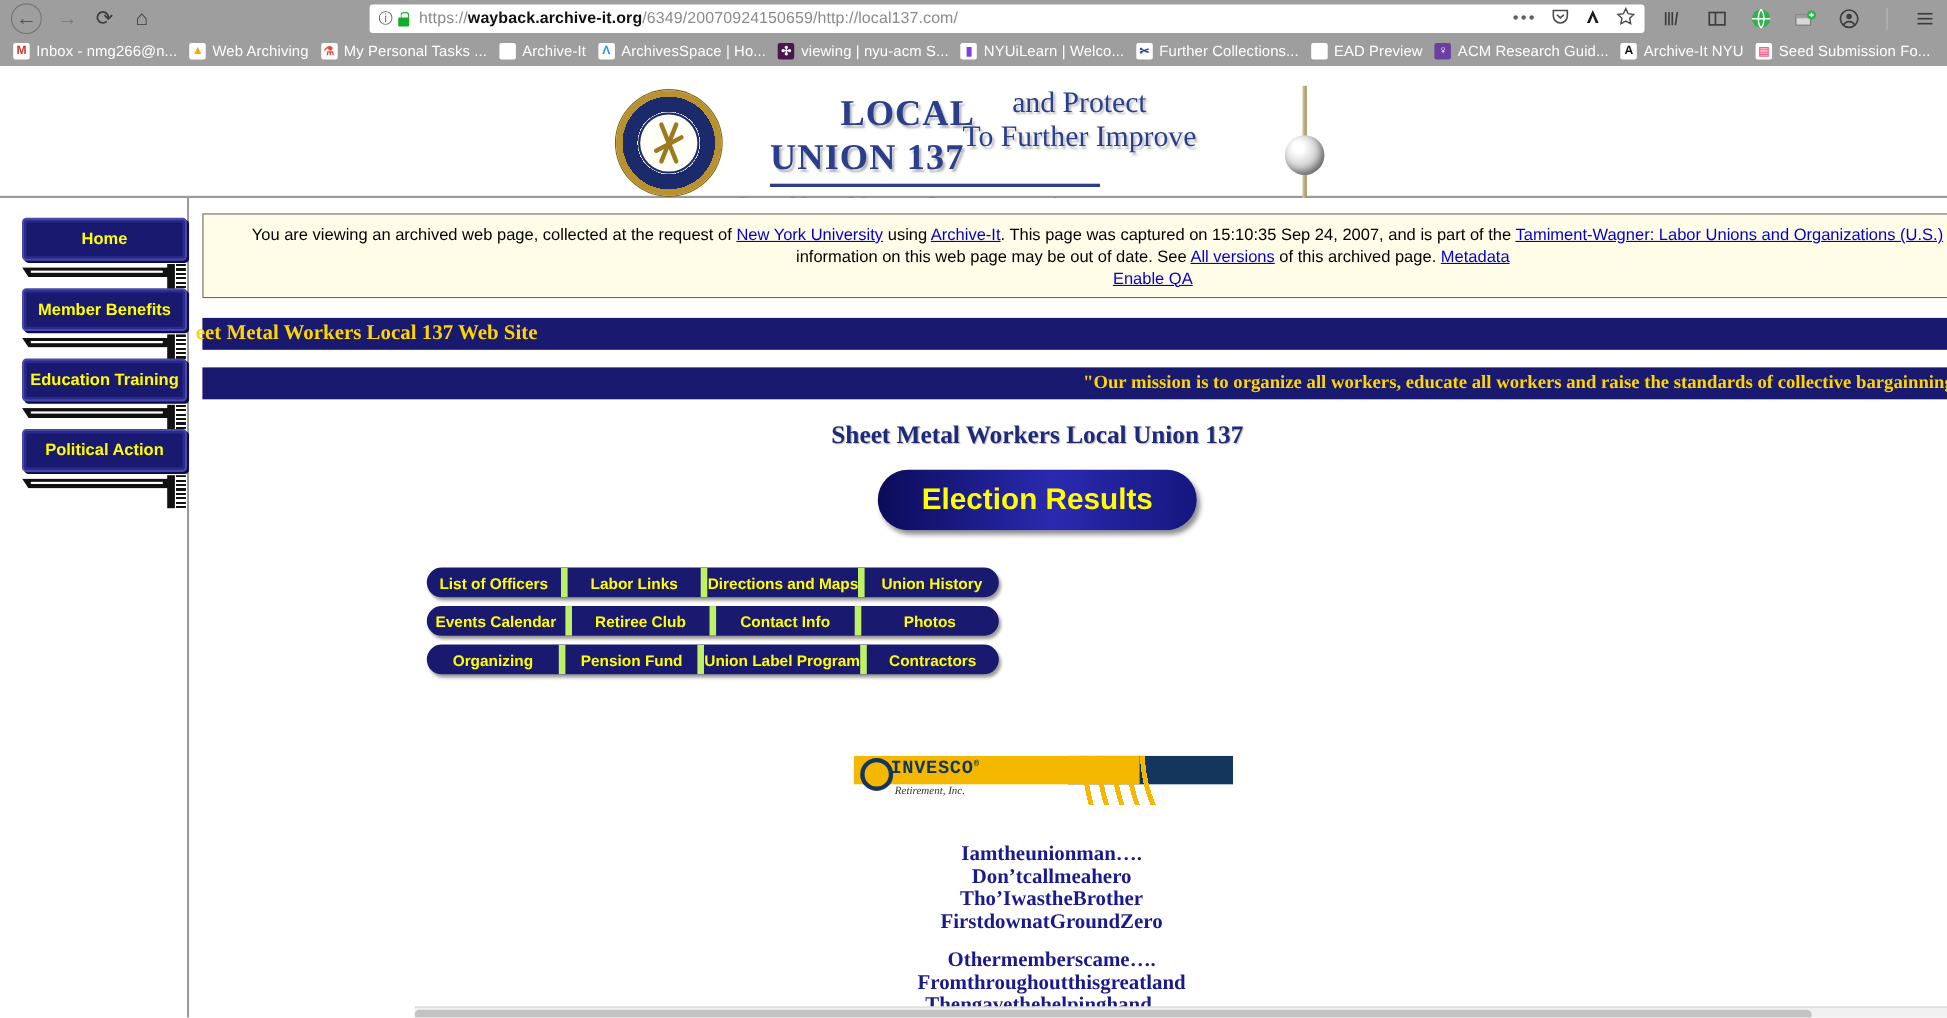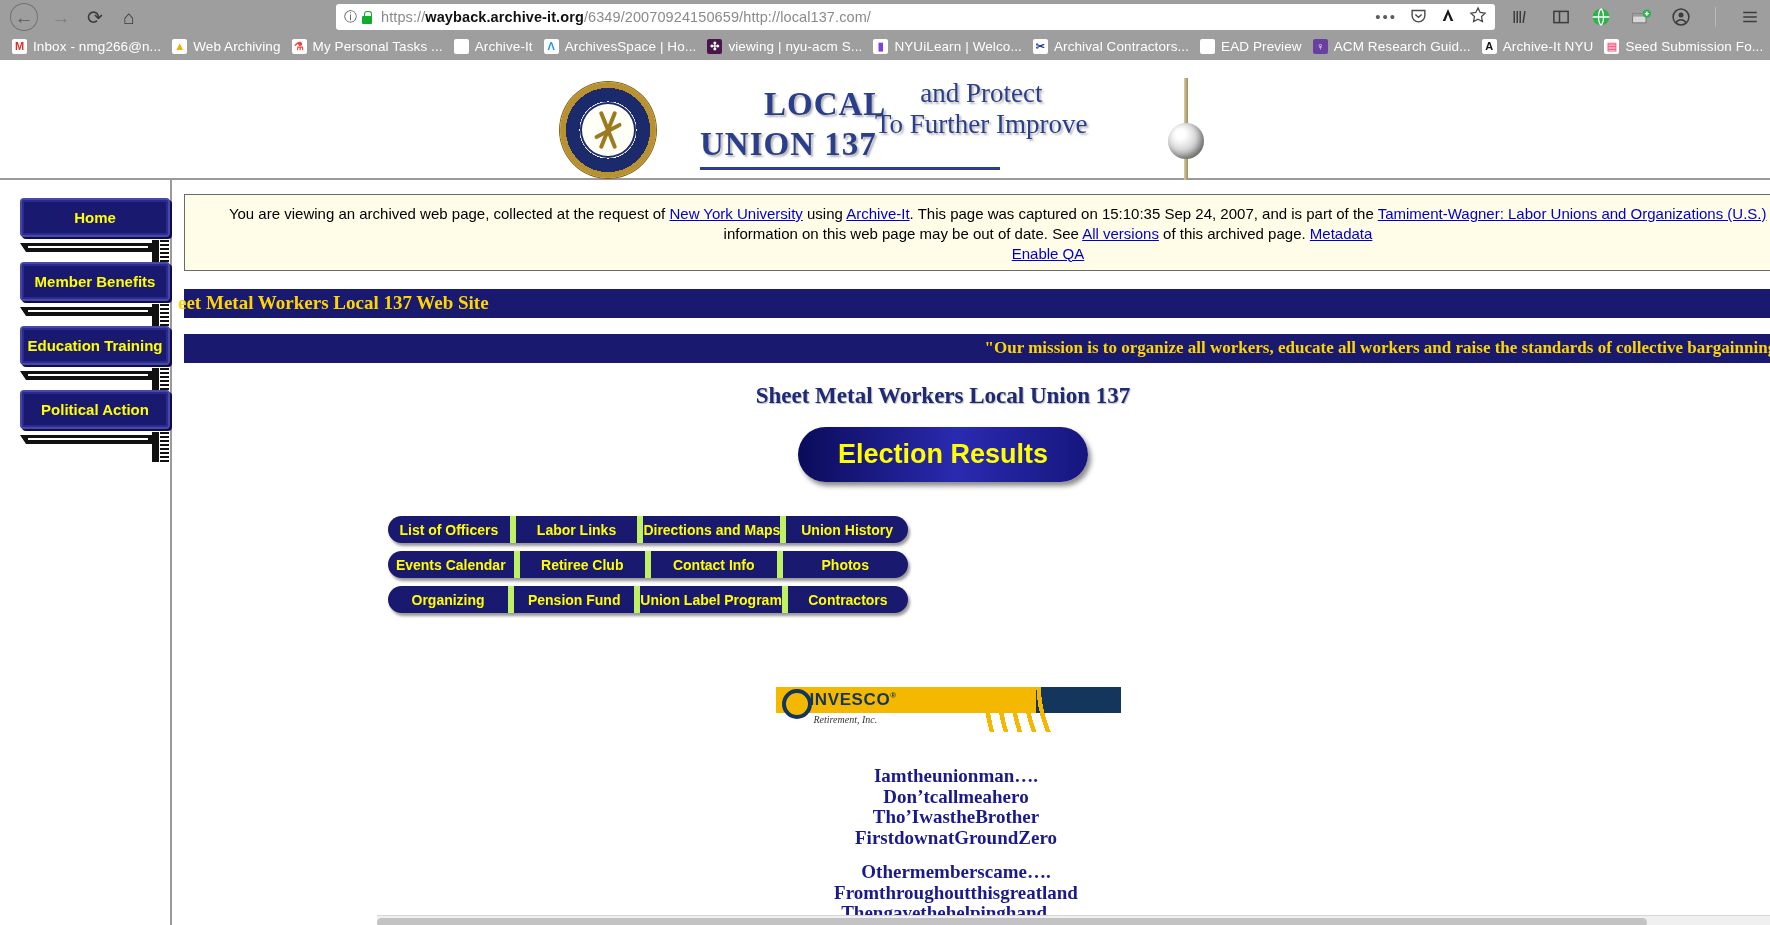--- a/index.html
+++ b/index.html
@@ -138,21 +138,21 @@
     background:
       radial-gradient(circle at 120% -10%, transparent 57%, #f5b800 57% 59%, transparent 59%),
       radial-gradient(circle at 120% -10%, transparent 63%, #f5b800 63% 65%, transparent 65%),
       radial-gradient(circle at 120% -10%, transparent 69%, #f5b800 69% 71%, transparent 71%),
       radial-gradient(circle at 120% -10%, transparent 75%, #f5b800 75% 77%, transparent 77%),
       radial-gradient(circle at 120% -10%, transparent 81%, #f5b800 81% 83%, transparent 83%);
   }
   .invesco .ring{position:absolute;left:6px;top:2px;width:22px;height:22px;border-radius:50%;
                  border:4px solid #14365c;background:#f5b800;}
   .invesco .word{position:absolute;left:34px;top:3px;color:#14365c;font-size:17px;font-weight:700;
-                 letter-spacing:.6px;font-family:Liberation Sans, sans-serif;}
+                 letter-spacing:.6px;font-family:Liberation Mono, monospace;}
   .invesco .word sup{font-size:8px;}
   .invesco .sub{position:absolute;left:38px;top:27px;color:#333;font-size:10px;font-style:italic;
                 font-family:"Liberation Serif", serif;}
 
   .poem{margin-top:30px;text-align:center;padding-right:200px;
         font-family:"Liberation Serif", serif;font-weight:700;font-size:19px;color:#1a1a8c;line-height:1.08;}
   .poem .stanza{margin-bottom:14px;padding-left:16px;}
   .poem .stanza div{white-space:nowrap;}
 
   .hscroll{position:absolute;left:205px;bottom:0;right:0;height:13px;background:#f0f0f0;
@@ -272,21 +272,21 @@
       <div class="bm">
         <span class="favicon" style="background:#4a154b;color:#ffffff">✣</span>
         <span class="lbl">viewing | nyu-acm S...</span>
       </div>
       <div class="bm">
         <span class="favicon" style="background:#ffffff;color:#7b3fe4">▮</span>
         <span class="lbl">NYUiLearn | Welco...</span>
       </div>
       <div class="bm">
         <span class="favicon" style="background:#ffffff;color:#1f3a93">✂</span>
-        <span class="lbl">Archival Contractors...</span>
+        <span class="lbl">Further Collections...</span>
       </div>
       <div class="bm">
         <span class="favicon" style="background:#ffffff;color:#ffffff">⊕</span>
         <span class="lbl">EAD Preview</span>
       </div>
       <div class="bm">
         <span class="favicon" style="background:#6a3fa0;color:#ffffff">♀</span>
         <span class="lbl">ACM Research Guid...</span>
       </div>
       <div class="bm">

